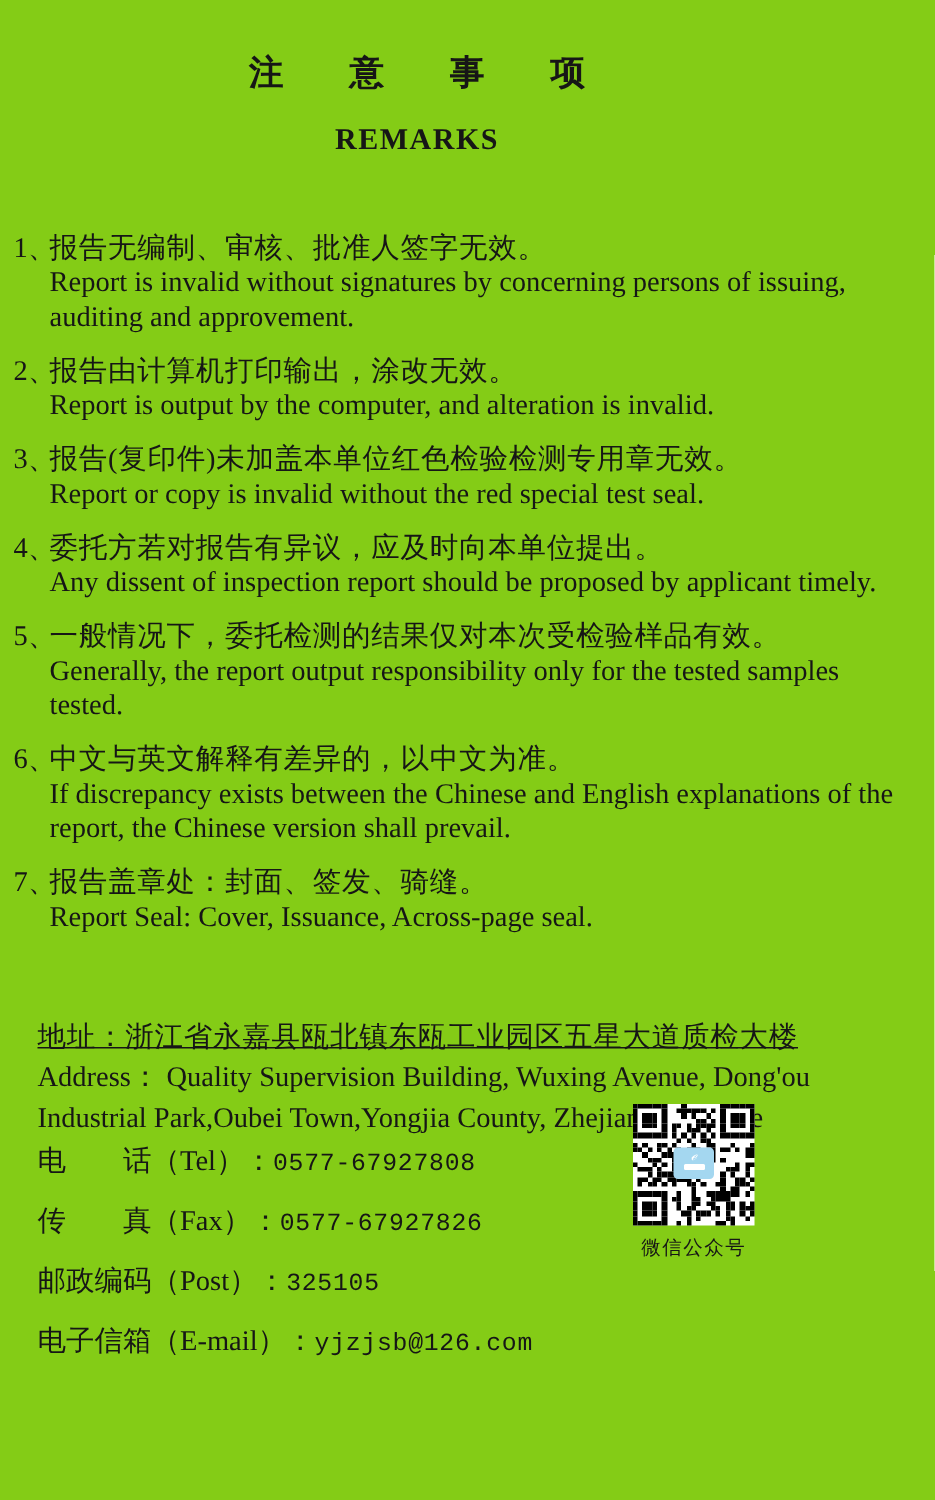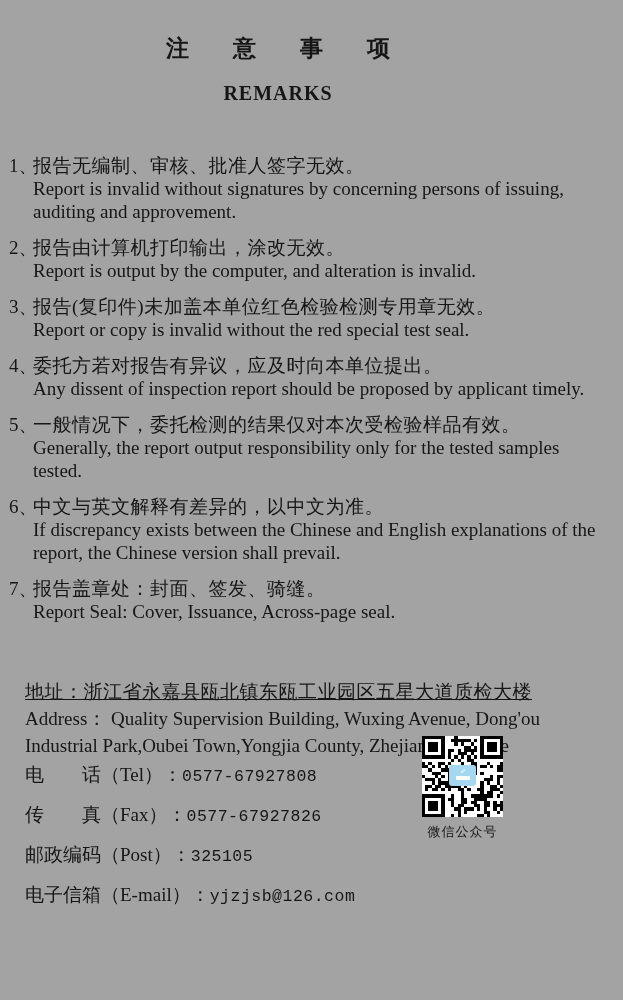--- a/index.html
+++ b/index.html
@@ -1,19 +1,19 @@
 <!DOCTYPE html>
 <html><head>
 <meta charset="utf-8">
 <style>
   html,body{margin:0;padding:0;background:#ffffff;}
   .page{
     position:relative;
     width:623px;height:1000px;
-    background:#a3a3a3;
+    background:#84cc16;
     color:#161616;
     font-family:"Liberation Serif", serif;
     overflow:hidden;
   }
   
   .header{padding-top:36px;width:556px;text-align:center;}
   .title-zh{
     font-size:23px;font-weight:700;line-height:26px;white-space:nowrap;
   }
   .title-zh span{letter-spacing:44px;margin-right:-44px;}

